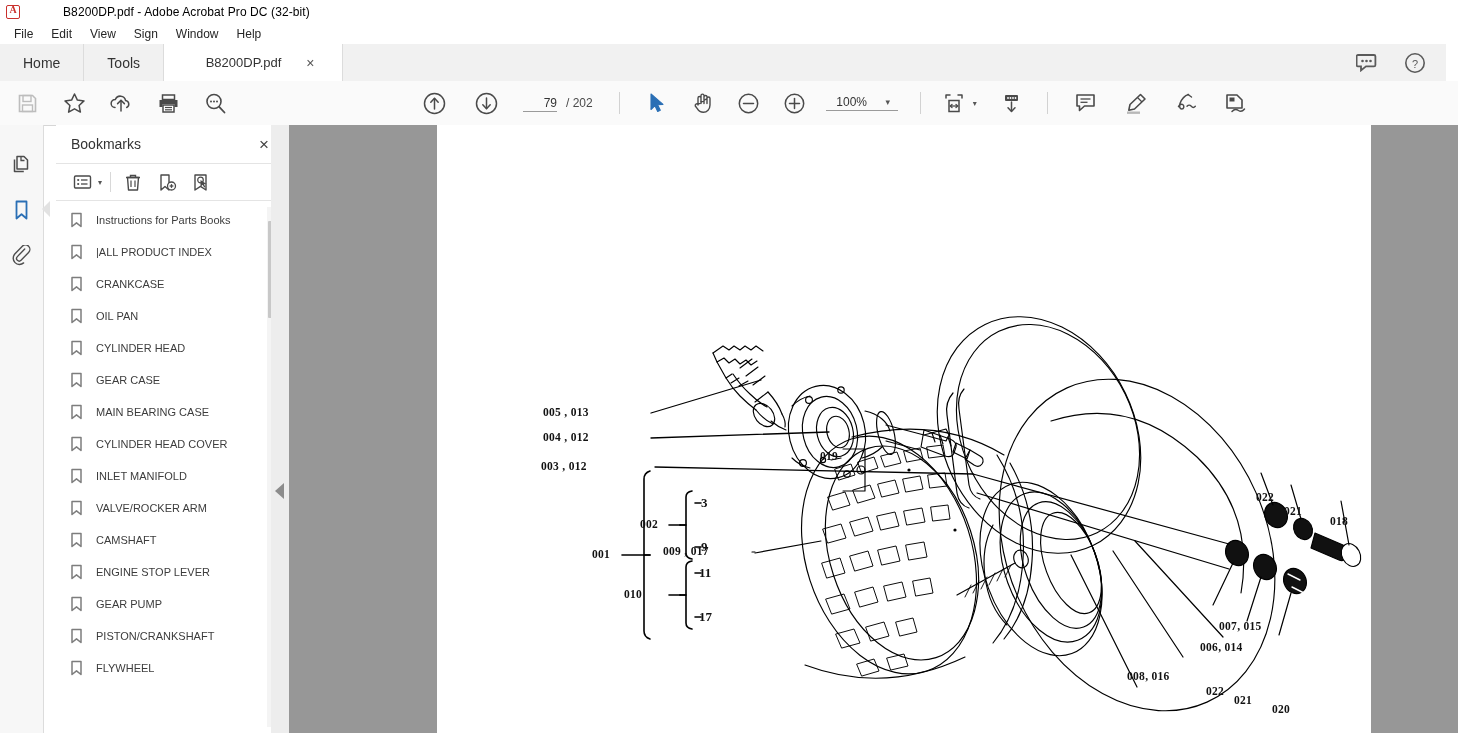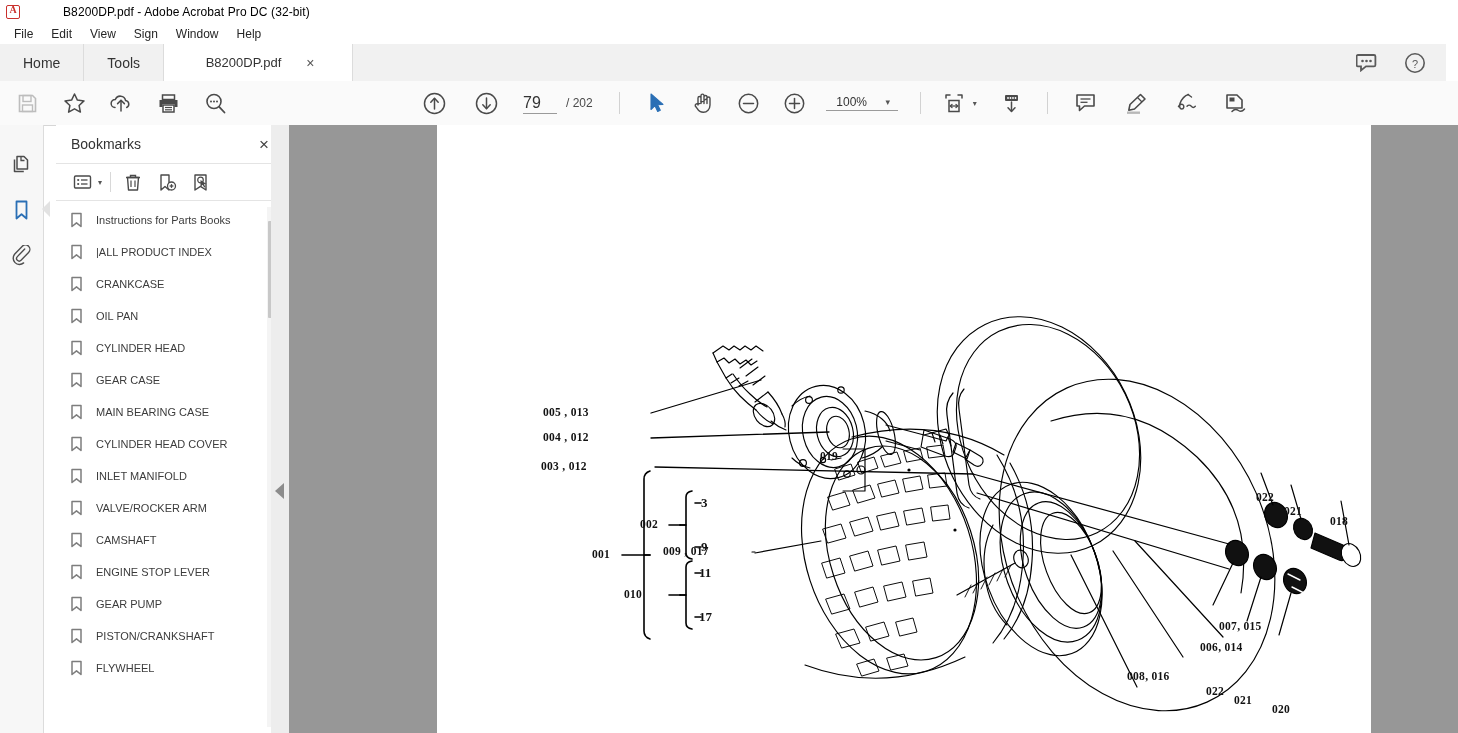--- a/index.html
+++ b/index.html
@@ -47,21 +47,21 @@
     background: #f1f1f1; border-bottom: 1px solid #cfcfcf;
     display: flex; align-items: stretch;
   }
   .tab-btn {
     display: flex; align-items: center; justify-content: center;
     font-size: 14px; color: #333; padding: 0 23px;
     border-right: 1px solid #dcdcdc; background: #f1f1f1; cursor: default;
   }
   .doc-tab {
     display: flex; align-items: center; background: #ffffff;
-    padding: 0 13px 0 20px; min-width: 155px; justify-content: center;
+    padding: 0 3px 0 20px; min-width: 155px; justify-content: center;
     border-right: 1px solid #dcdcdc; position: relative; cursor: default;
   }
   .doc-tab .doc-tab-label { font-size: 13px; color: #333; margin-right: 22px; }
   .doc-tab .tab-close {
     font-size: 14px; color: #555; line-height: 1; cursor: default;
     width: 14px; text-align: center;
   }
   .tabstrip-right {
     margin-left: auto; display: flex; align-items: center; gap: 22px;
     padding-right: 18px;
@@ -78,22 +78,22 @@
     display: flex; align-items: center;
   }
   .tb-btn {
     width: 34px; height: 32px; display: flex; align-items: center;
     justify-content: center; cursor: default; color: #4a4a4a;
   }
   .tb-btn.disabled { color: #bdbdbd; }
   .tb-sep { width: 1px; height: 22px; background: #d2d2d2; margin: 0 7px; }
   .page-field {
     width: 34px; border: none; border-bottom: 1px solid #9a9a9a;
-    background: transparent; font-size: 16px; color: #333;
-    text-align: left; font-family: "Liberation Sans", sans-serif;
+    background: transparent; font-size: 12px; color: #333;
+    text-align: right; font-family: "Liberation Sans", sans-serif;
     padding: 1px 0; outline: none;
   }
   .page-total { font-size: 12px; color: #4a4a4a; margin-left: 9px; }
   .zoom-box {
     display: flex; align-items: center; border-bottom: 1px solid #9a9a9a;
     margin-left: 14px; padding-bottom: 1px;
   }
   .zoom-val {
     width: 52px; text-align: center; font-size: 12px; color: #333;
   }

